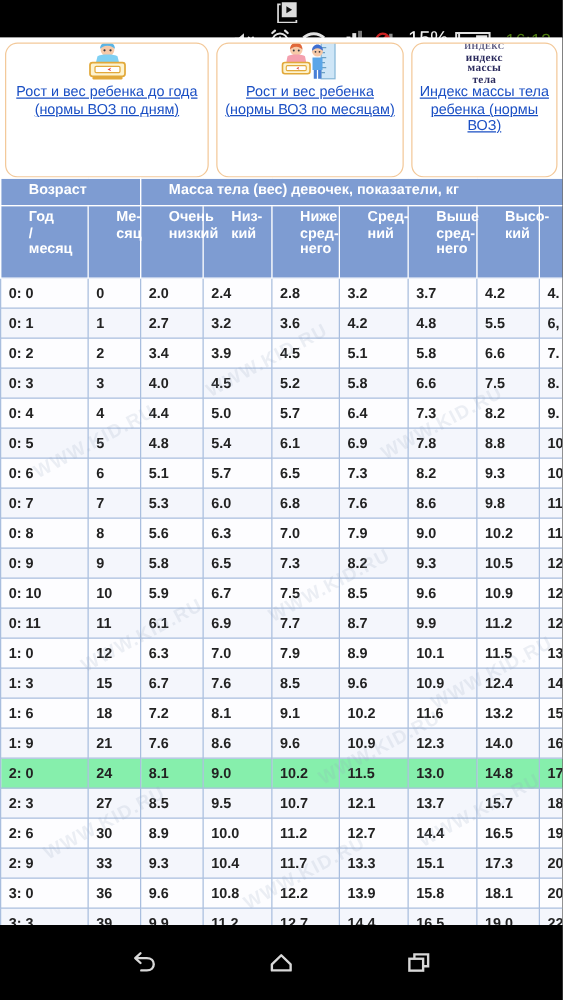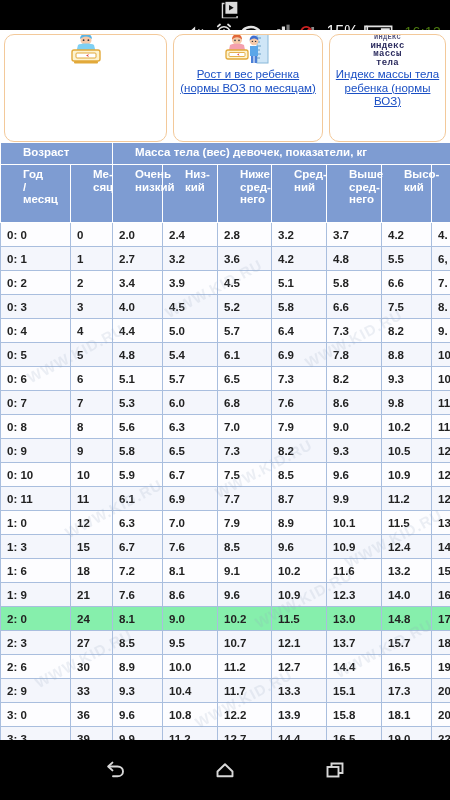--- a/index.html
+++ b/index.html
@@ -47,21 +47,21 @@
   .card:nth-child(3){ flex:1 1 auto; }
   .card-thumb{
     height:34px; display:flex; align-items:flex-start; justify-content:center;
     overflow:hidden; margin-top:-4px;
   }
   .card-thumb.txt{
     flex-direction:column; align-items:center; justify-content:flex-start;
     line-height:8.5px;
   }
   .card-thumb.txt b{
-    font-family:Liberation Mono, monospace; font-size:9px; color:#2b2b5e;
+    font-family:Liberation Serif, serif; font-size:9px; color:#2b2b5e;
     letter-spacing:0.3px;
   }
   .card-thumb.txt b:first-child{ font-size:7px; color:#3a3a6a; opacity:.85; }
   .card-link{
     color:#1a4fc4; font-size:11.5px; line-height:13.5px; text-align:center;
     text-decoration:underline; cursor:pointer; display:block; margin-top:1px;
   }
 
   
   .tbl-wrap{ position:relative; z-index:2; }
@@ -204,20 +204,21 @@
           <path d="M16 6c0-3.5 3-5.5 6-5.5s6 2 6 5.5c-1.5-1-3-2.5-6-2.5s-4.5 1.5-6 2.5z" fill="#5ab4e5"></path>
           <circle cx="19.6" cy="7.2" r="0.9" fill="#33353d"></circle>
           <circle cx="24.4" cy="7.2" r="0.9" fill="#33353d"></circle>
           <path d="M14 12c2-2 14-2 16 0l1.5 6H12.5L14 12z" fill="#7fd0f3"></path>
           <rect x="8" y="17" width="28" height="11" rx="2" fill="#fdf3cf" stroke="#e2a93a" stroke-width="1.4"></rect>
           <rect x="12" y="20" width="20" height="5" rx="1" fill="#fff" stroke="#e2a93a" stroke-width="1"></rect>
           <path d="M22 22.5l3-1.5-1 1.5 1 1.5-3-1.5z" fill="#e0403a"></path>
           <rect x="10" y="28" width="24" height="2.5" rx="1" fill="#e2a93a"></rect>
         </svg>
       </div>
+      <span class="card-link">Рост и вес ребенка до года (нормы ВОЗ по дням)</span>
     </div>
 
     <div class="card">
       <div class="card-thumb">
         <svg width="50" height="34" viewBox="0 0 50 34">
           <ellipse cx="14" cy="7" rx="5" ry="4.6" fill="#f6c9a8"></ellipse>
           <path d="M9 6.5C9 3 11.5 1 14 1s5 2 5 5.5c-1.3-.9-2.6-2.2-5-2.2S10.3 5.6 9 6.5z" fill="#e0683a"></path>
           <circle cx="12" cy="7.4" r="0.8" fill="#33353d"></circle>
           <circle cx="16" cy="7.4" r="0.8" fill="#33353d"></circle>
           <path d="M7 12c1.8-1.8 12.2-1.8 14 0l1 5H6l1-5z" fill="#f4a0ae"></path>

